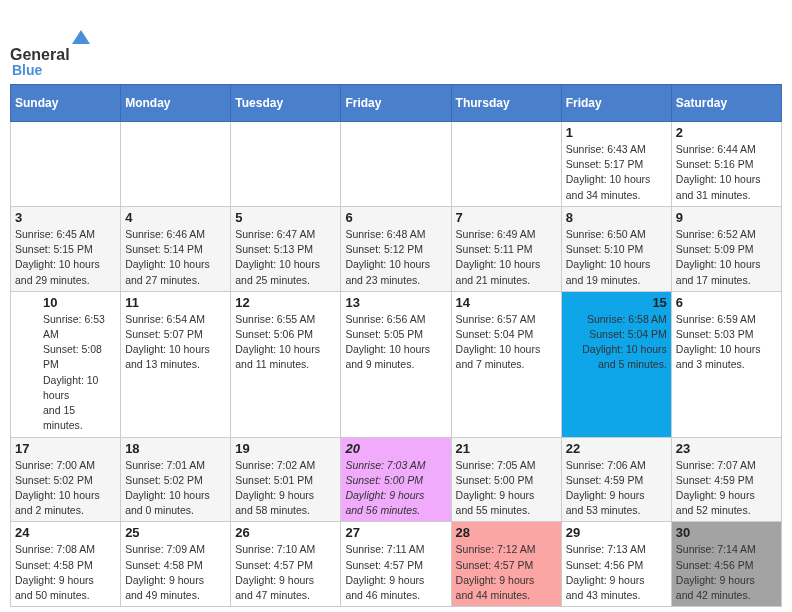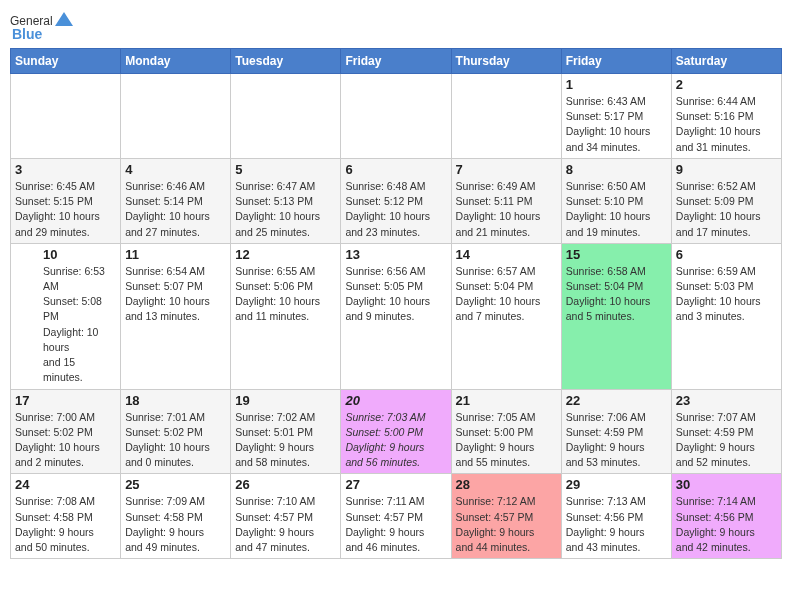--- a/index.html
+++ b/index.html
@@ -41,21 +41,21 @@
       margin-top: 2px;
     }
     .calendar {
       width: 100%;
       border-collapse: collapse;
       font-size: 11px;
     }
     .calendar th {
       background: #4a7fcb;
       color: #fff;
-      padding: 5px 4px;
+      padding: 11px 4px;
       text-align: left;
       font-size: 12px;
       font-weight: bold;
       border: 1px solid #3a6ab8;
     }
     .calendar td {
       border: 1px solid #ccc;
       vertical-align: top;
       padding: 3px 4px;
       width: 110px;
@@ -83,21 +83,21 @@
     .empty-cell {
       background: #fff !important;
     }
   </style>
 </head>
 <body>
 
 <div class="header">
   <div class="logo">
     <div class="logo-row">
-      <span style="font-size:12px;font-weight:normal;color:#333;">General</span>
+      <span style="font-size:16px;font-weight:bold;color:#333;margin-top:32px;">General</span>
       <svg width="18" height="14" viewBox="0 0 18 14" style="margin-left:2px;margin-top:-4px;">
         <polygon points="0,14 9,0 18,14" fill="#4a90d9"></polygon>
       </svg>
     </div>
     <div class="logo-row" style="margin-top:-2px;">
       <span style="font-size:14px;font-weight:bold;color:#4a90d9;margin-left:2px;">Blue</span>
     </div>
   </div>
   <div class="title-block">
     <div class="month-title"></div>
@@ -177,21 +177,21 @@
           <div class="day-info">Sunrise: 6:55 AM<br>Sunset: 5:06 PM<br>Daylight: 10 hours<br>and 11 minutes.</div>
         </td>
         <td style="background: rgb(255, 255, 255); margin-top: 20px;">
           <span class="day-num">13</span>
           <div class="day-info">Sunrise: 6:56 AM<br>Sunset: 5:05 PM<br>Daylight: 10 hours<br>and 9 minutes.</div>
         </td>
         <td style="background: rgb(255, 255, 255);">
           <span class="day-num">14</span>
           <div class="day-info">Sunrise: 6:57 AM<br>Sunset: 5:04 PM<br>Daylight: 10 hours<br>and 7 minutes.</div>
         </td>
-        <td style="background: #86efac;">
+        <td style="background: #0ea5e9; text-align: right;">
           <span class="day-num">15</span>
           <div class="day-info">Sunrise: 6:58 AM<br>Sunset: 5:04 PM<br>Daylight: 10 hours<br>and 5 minutes.</div>
         </td>
         <td style="background: rgb(255, 255, 255);">
           <span class="day-num">6</span>
           <div class="day-info">Sunrise: 6:59 AM<br>Sunset: 5:03 PM<br>Daylight: 10 hours<br>and 3 minutes.</div>
         </td>
       </tr>
       <tr>
         <td style="background: rgb(245, 245, 245);">
@@ -241,19 +241,19 @@
           <div class="day-info">Sunrise: 7:11 AM<br>Sunset: 4:57 PM<br>Daylight: 9 hours<br>and 46 minutes.</div>
         </td>
         <td style="background: #fca5a5;">
           <span class="day-num">28</span>
           <div class="day-info">Sunrise: 7:12 AM<br>Sunset: 4:57 PM<br>Daylight: 9 hours<br>and 44 minutes.</div>
         </td>
         <td style="background: rgb(255, 255, 255);">
           <span class="day-num">29</span>
           <div class="day-info">Sunrise: 7:13 AM<br>Sunset: 4:56 PM<br>Daylight: 9 hours<br>and 43 minutes.</div>
         </td>
-        <td style="background: #f0abfc;">
+        <td style="background: #a3a3a3;">
           <span class="day-num">30</span>
           <div class="day-info">Sunrise: 7:14 AM<br>Sunset: 4:56 PM<br>Daylight: 9 hours<br>and 42 minutes.</div>
         </td>
       </tr>
     </tbody>
 </table>
 
 </body></html>

